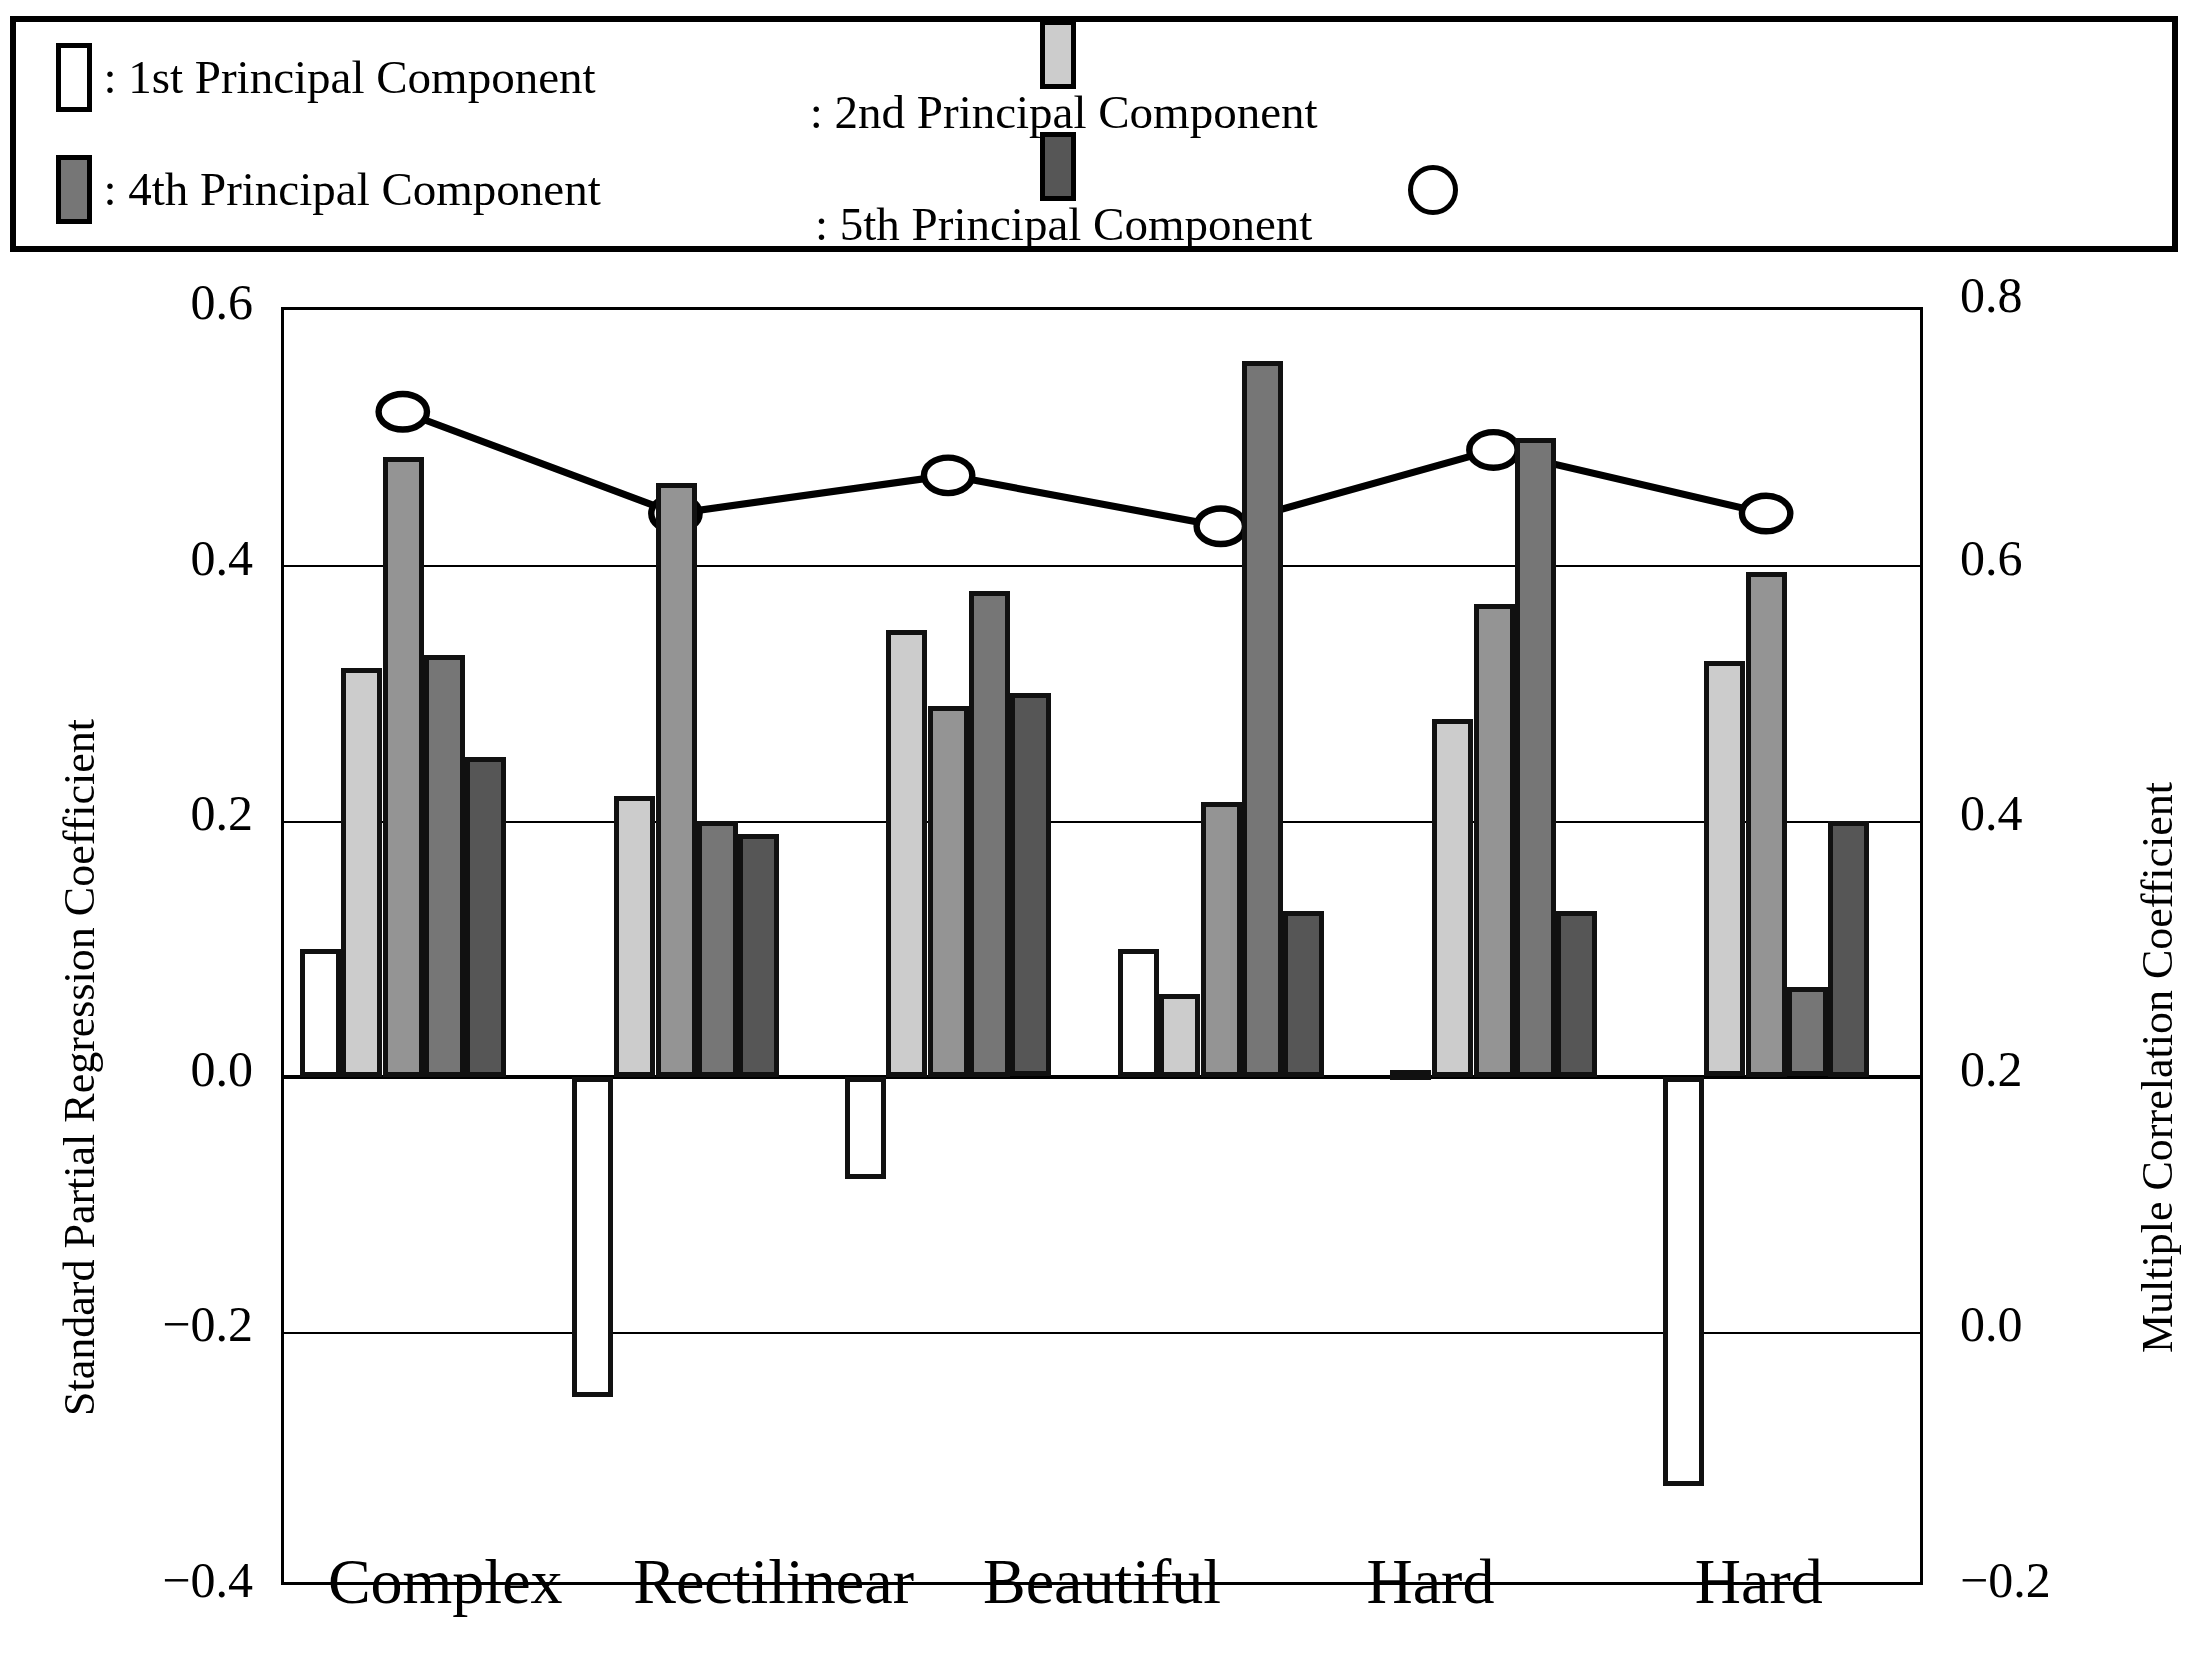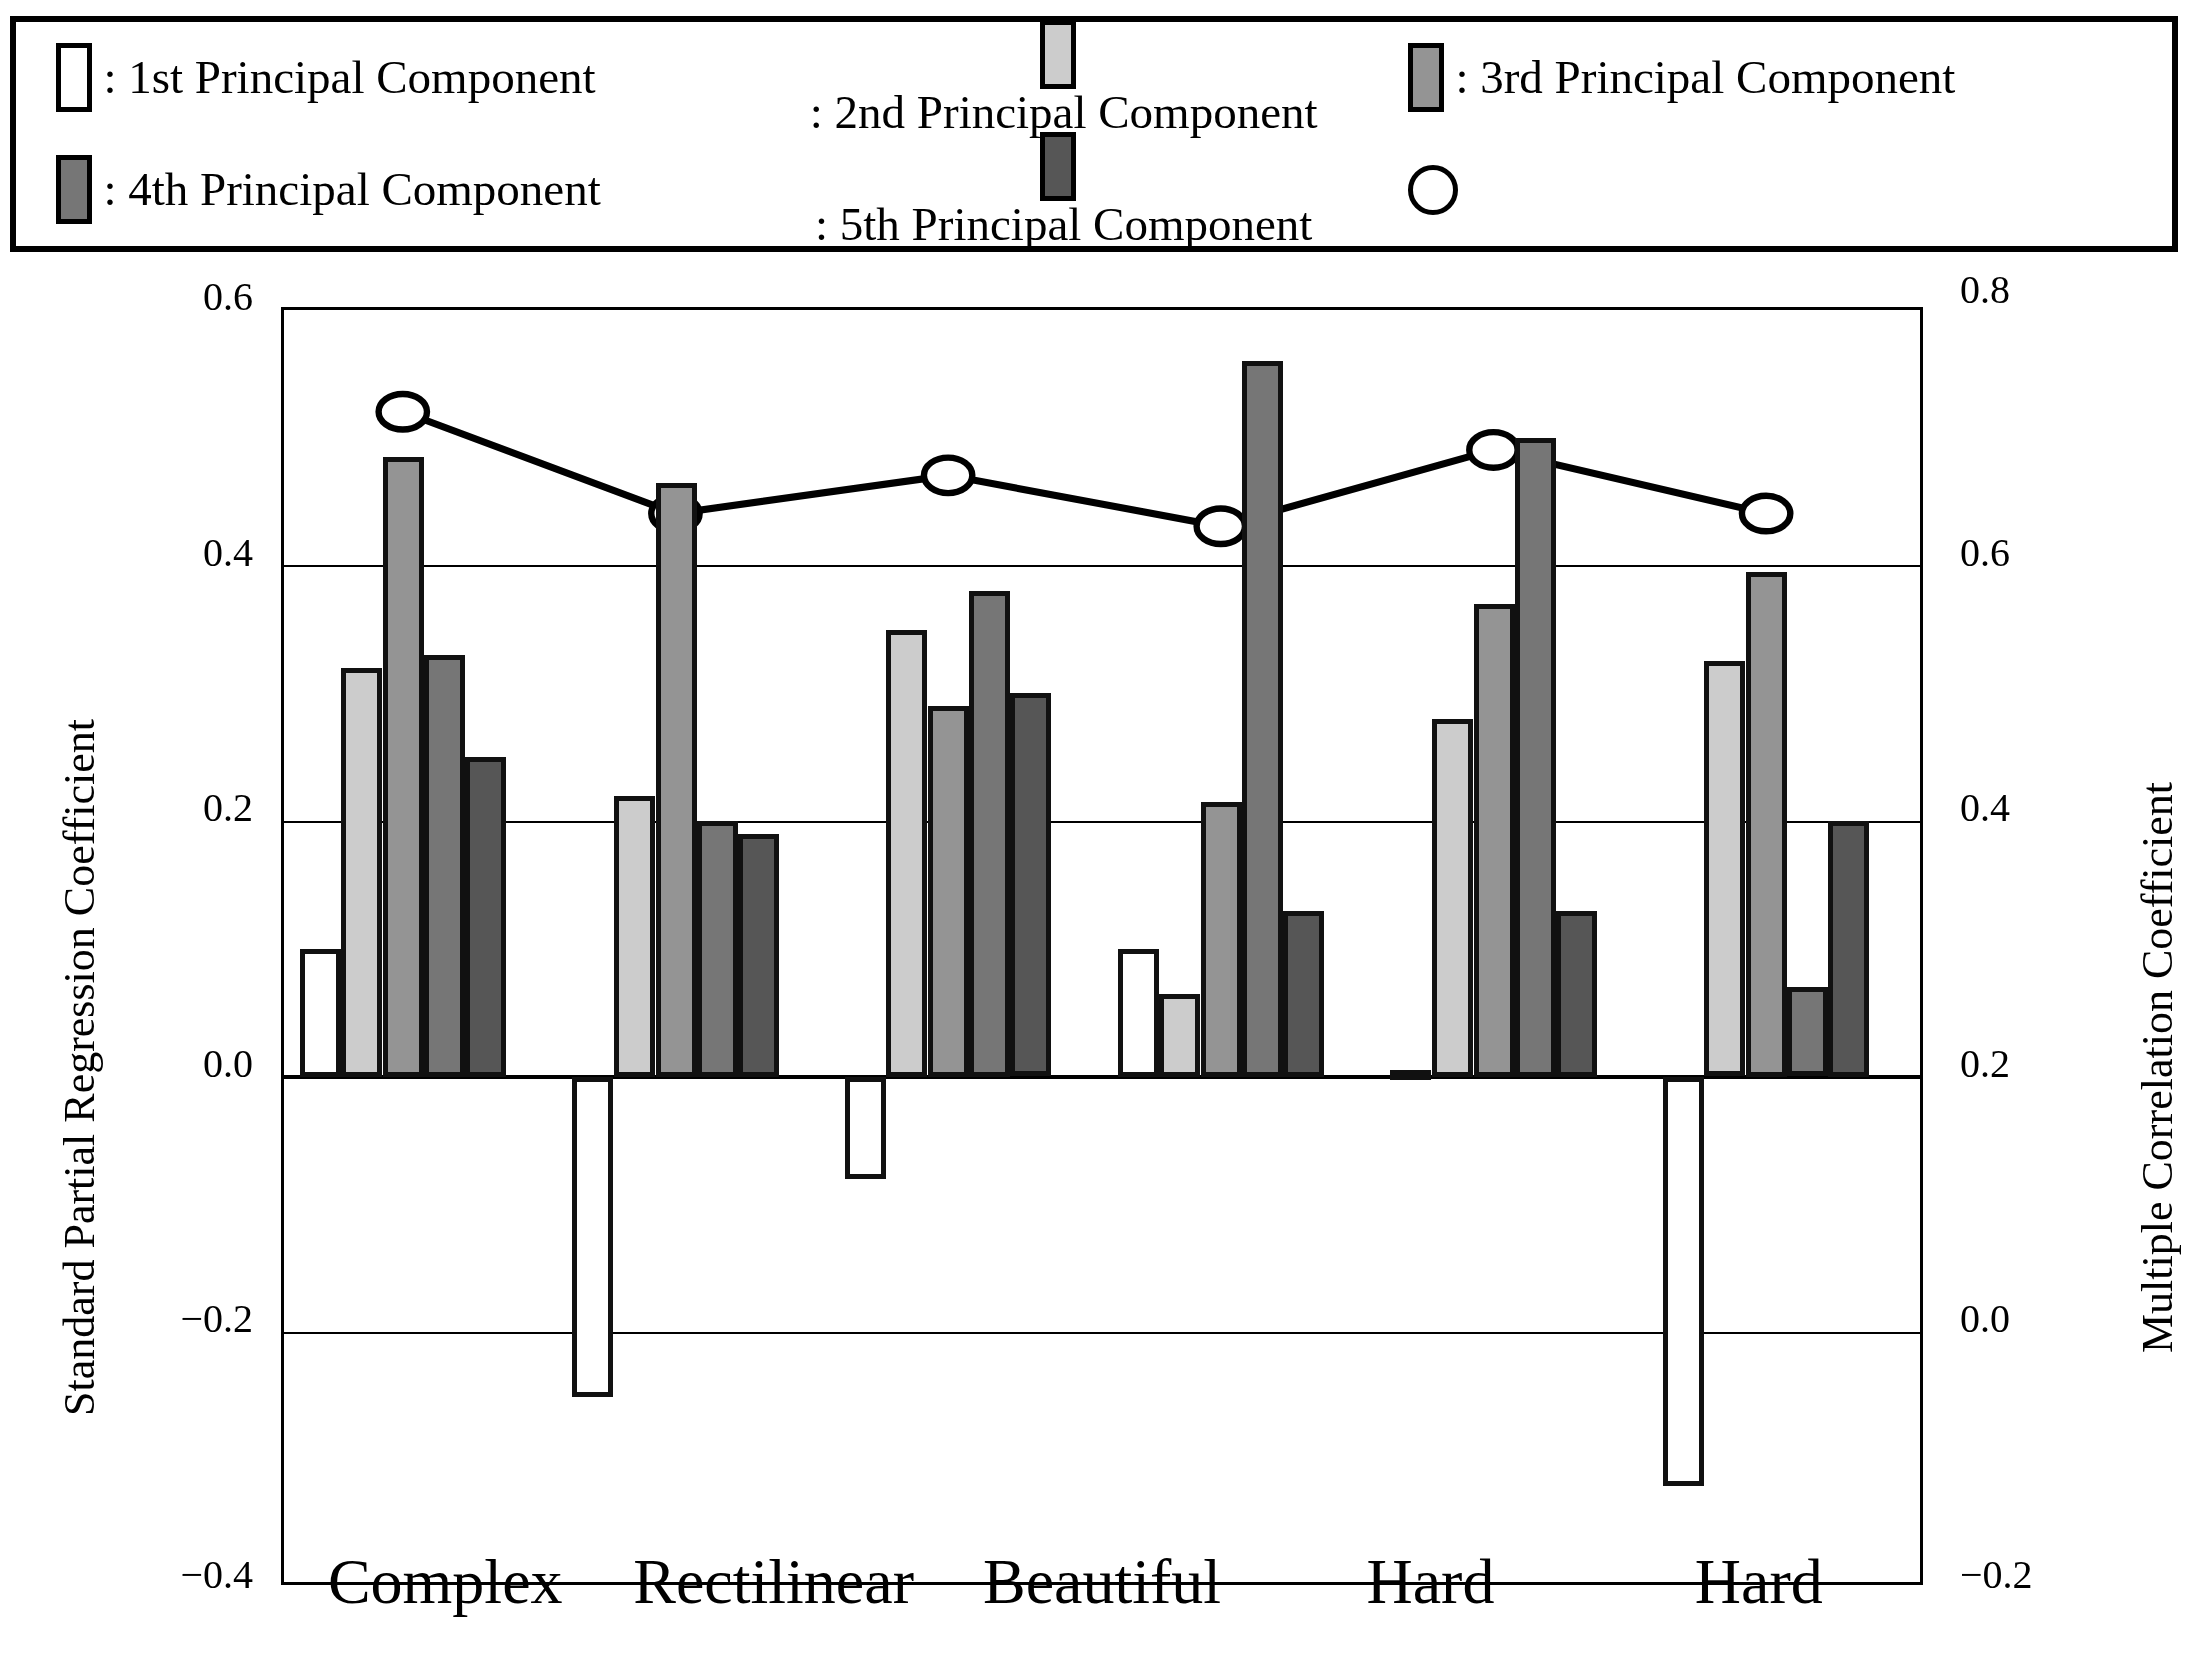--- a/index.html
+++ b/index.html
@@ -34,21 +34,21 @@
   }
   #ytitle-left{
     left:-421px;top:785px;width:1000px;text-align:center;
     transform:rotate(-90deg);
   }
   #ytitle-right{
     left:1657px;top:785px;width:1000px;text-align:center;
     transform:rotate(-90deg);
   }
 
-  .tick-label{position:absolute;font-size:40px;line-height:1;white-space:nowrap;}
+  .tick-label{position:absolute;font-size:50px;line-height:1;white-space:nowrap;}
   .tick-left{right:1941px;text-align:right;width:214px;}
   .tick-right{left:1960px;text-align:left;width:214px;}
 
   #plot{
     position:absolute;left:281px;top:50px;width:1642px;height:1278px;
     border:3.6px solid #000;box-sizing:border-box;background:#fff;
   }
   .gridline{position:absolute;left:0;right:0;height:2.1px;background:#000;}
   .zeroline{position:absolute;left:0;right:0;height:4.3px;background:#000;}
 
@@ -69,24 +69,20 @@
 
   <div id="legend">
     <div class="legend-row">
       <div class="legend-item c0">
         <span class="swatch" style="background:#ffffff"></span>
         <span class="legend-text">: 1st Principal Component</span>
       </div>
       <div class="legend-item c1">
         <span class="swatch" style="background:#cccccc"></span>
         <span class="legend-text">: 2nd Principal Component</span>
-      </div>
-      <div class="legend-item c2">
-        <span class="swatch" style="background:#949494"></span>
-        <span class="legend-text">: 3rd Principal Component</span>
       </div>
     </div>
     <div class="legend-row">
       <div class="legend-item c0">
         <span class="swatch" style="background:#767676"></span>
         <span class="legend-text">: 4th Principal Component</span>
       </div>
       <div class="legend-item c1">
         <span class="swatch" style="background:#565656"></span>
         <span class="legend-text">: 5th Principal Component</span>

